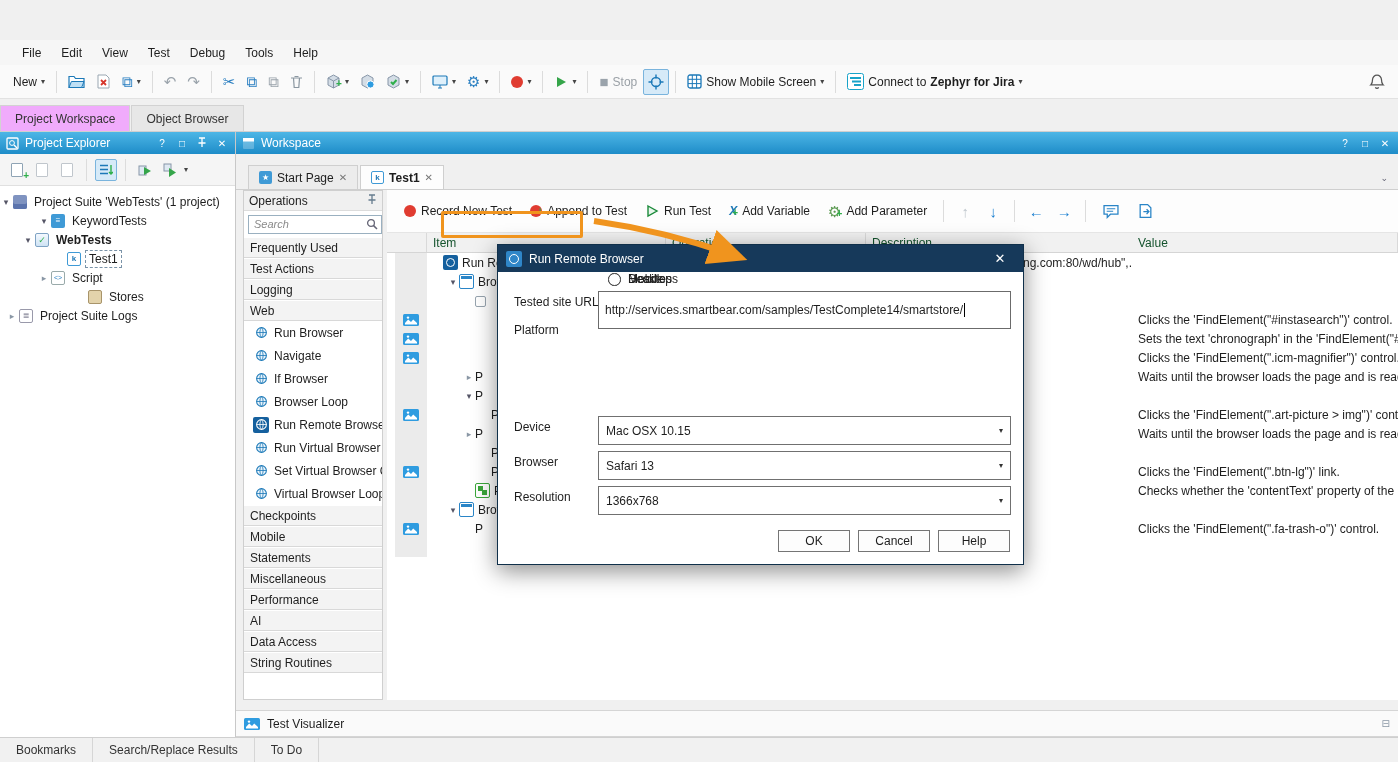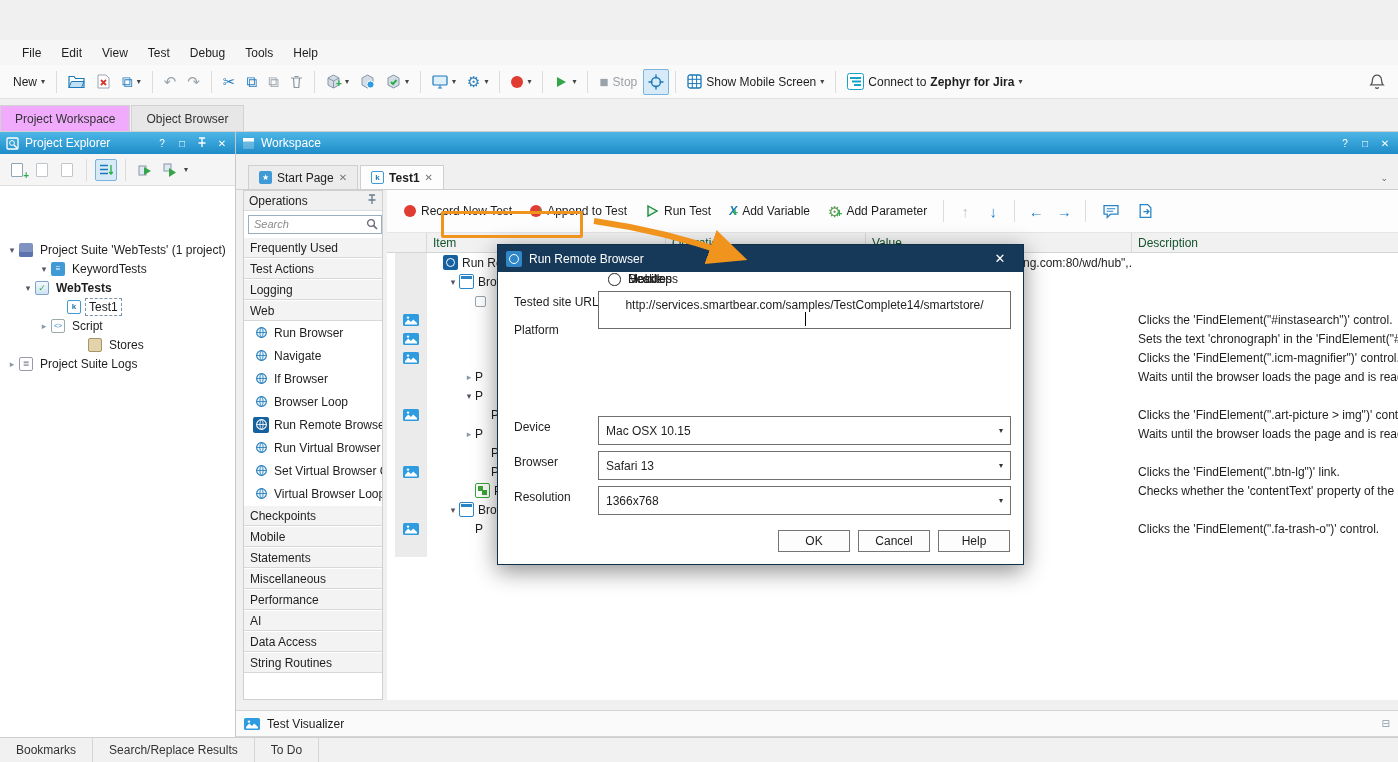--- a/index.html
+++ b/index.html
@@ -147,21 +147,21 @@
 
 
 .dialog{position:absolute;left:497px;top:244px;width:527px;height:321px;background:#fff;border:1px solid #10304a;box-shadow:0 6px 22px rgba(0,0,0,.45);z-index:50;}
 .dlg-title{height:27px;display:flex;align-items:center;gap:7px;background:#16395a;color:#fff;padding:0 8px;}
 .dlg-title-ic{width:16px;height:16px;border-radius:2px;background:#2f86c8;position:relative;flex:none;}
 .dlg-title-ic::after{content:"";position:absolute;inset:3px;border:1.4px solid #fff;border-radius:50%;}
 .dlg-title-text{flex:1;}
 .dlg-close{width:30px;text-align:center;font-size:13px;color:#fff;}
 .dlg-body{position:relative;height:294px;}
 .dlg-label{position:absolute;left:16px;line-height:22px;}
-.url-field{position:absolute;left:100px;top:19px;width:413px;height:38px;border:1px solid #6b6b6b;background:#fff;display:flex;align-items:center;padding:6px 6px;overflow:hidden;white-space:nowrap;flex-direction:column;}
+.url-field{position:absolute;left:100px;top:19px;width:413px;height:38px;border:1px solid #6b6b6b;background:#fff;display:flex;align-items:center;padding:16px 6px;overflow:hidden;white-space:nowrap;}
 .cursor-bar{display:inline-block;width:1px;height:14px;background:#000;margin-left:1px;flex:none;}
 .radio-row{position:absolute;left:110px;height:14px;display:flex;align-items:center;gap:7px;}
 .radio{width:13px;height:13px;border:1px solid #4a4a4a;border-radius:50%;background:#fff;position:relative;flex:none;}
 .radio.m-selected::after{content:"";position:absolute;inset:3px;background:#1e1e1e;border-radius:50%;}
 .dd{position:absolute;left:100px;width:413px;height:29px;border:1px solid #707070;background:#fff;display:flex;align-items:center;padding:0 7px;}
 .dd .caret{margin-left:auto;color:#333;}
 .dlg-btn{position:absolute;width:72px;height:22px;border:1px solid #757575;background:#fdfdfd;display:flex;align-items:center;justify-content:center;}
 
 
 .annot-box{position:absolute;left:441px;top:211px;width:142px;height:27px;border:3px solid #f0941e;border-radius:2px;z-index:55;pointer-events:none;}
@@ -393,21 +393,21 @@
           </span>
         <span class="pe-ic">
             <svg width="14" height="14" viewBox="0 0 14 14">
               <rect x="1" y="1" width="7" height="7" fill="#dfe9f2" stroke="#8796a8"></rect>
               <path d="M6 5l7 4.5L6 14z" fill="#35a54a"></path>
             </svg>
           </span>
         <span class="caret">▾</span>
       </div>
       <div class="tree">
-        <div class="ti" style="padding-left: 6px; margin-top: 48px;">
+        <div class="ti" style="">
             <span class="tw m-down"></span>
             <span class="tree-ic m-project-suite"></span>
             <span class="ti-label">Project Suite 'WebTests' (1 project)</span>
           </div>
           <div class="ti" style="padding-left: 38px;">
             <span class="tw m-down"></span>
             <span class="tree-ic m-keyword-tests"></span>
             <span class="ti-label">KeywordTests</span>
           </div>
           <div class="ti" style="padding-left: 22px;">
@@ -666,22 +666,22 @@
                   </svg>
                 </span>
               </span>
           </div>
 
           <div class="steps-table">
             <div class="thead">
               <div class="th col-g"></div>
               <div class="th col-item">Item</div>
               <div class="th col-op">Operation</div>
+              <div class="th col-desc">Description</div>
               <div class="th col-val">Value</div>
-              <div class="th col-desc">Description</div>
             </div>
             <div>
               <div class="trow">
                   <div class="gcell">
                     <div class="gpad"></div>
                   </div>
                   <div class="cell col-item" style="padding-left: 4px;">
                     <span class="tw m-none"></span>
                     <span class="row-ic m-remote-browser"></span>
                     <span>Run Remote Browser</span>

